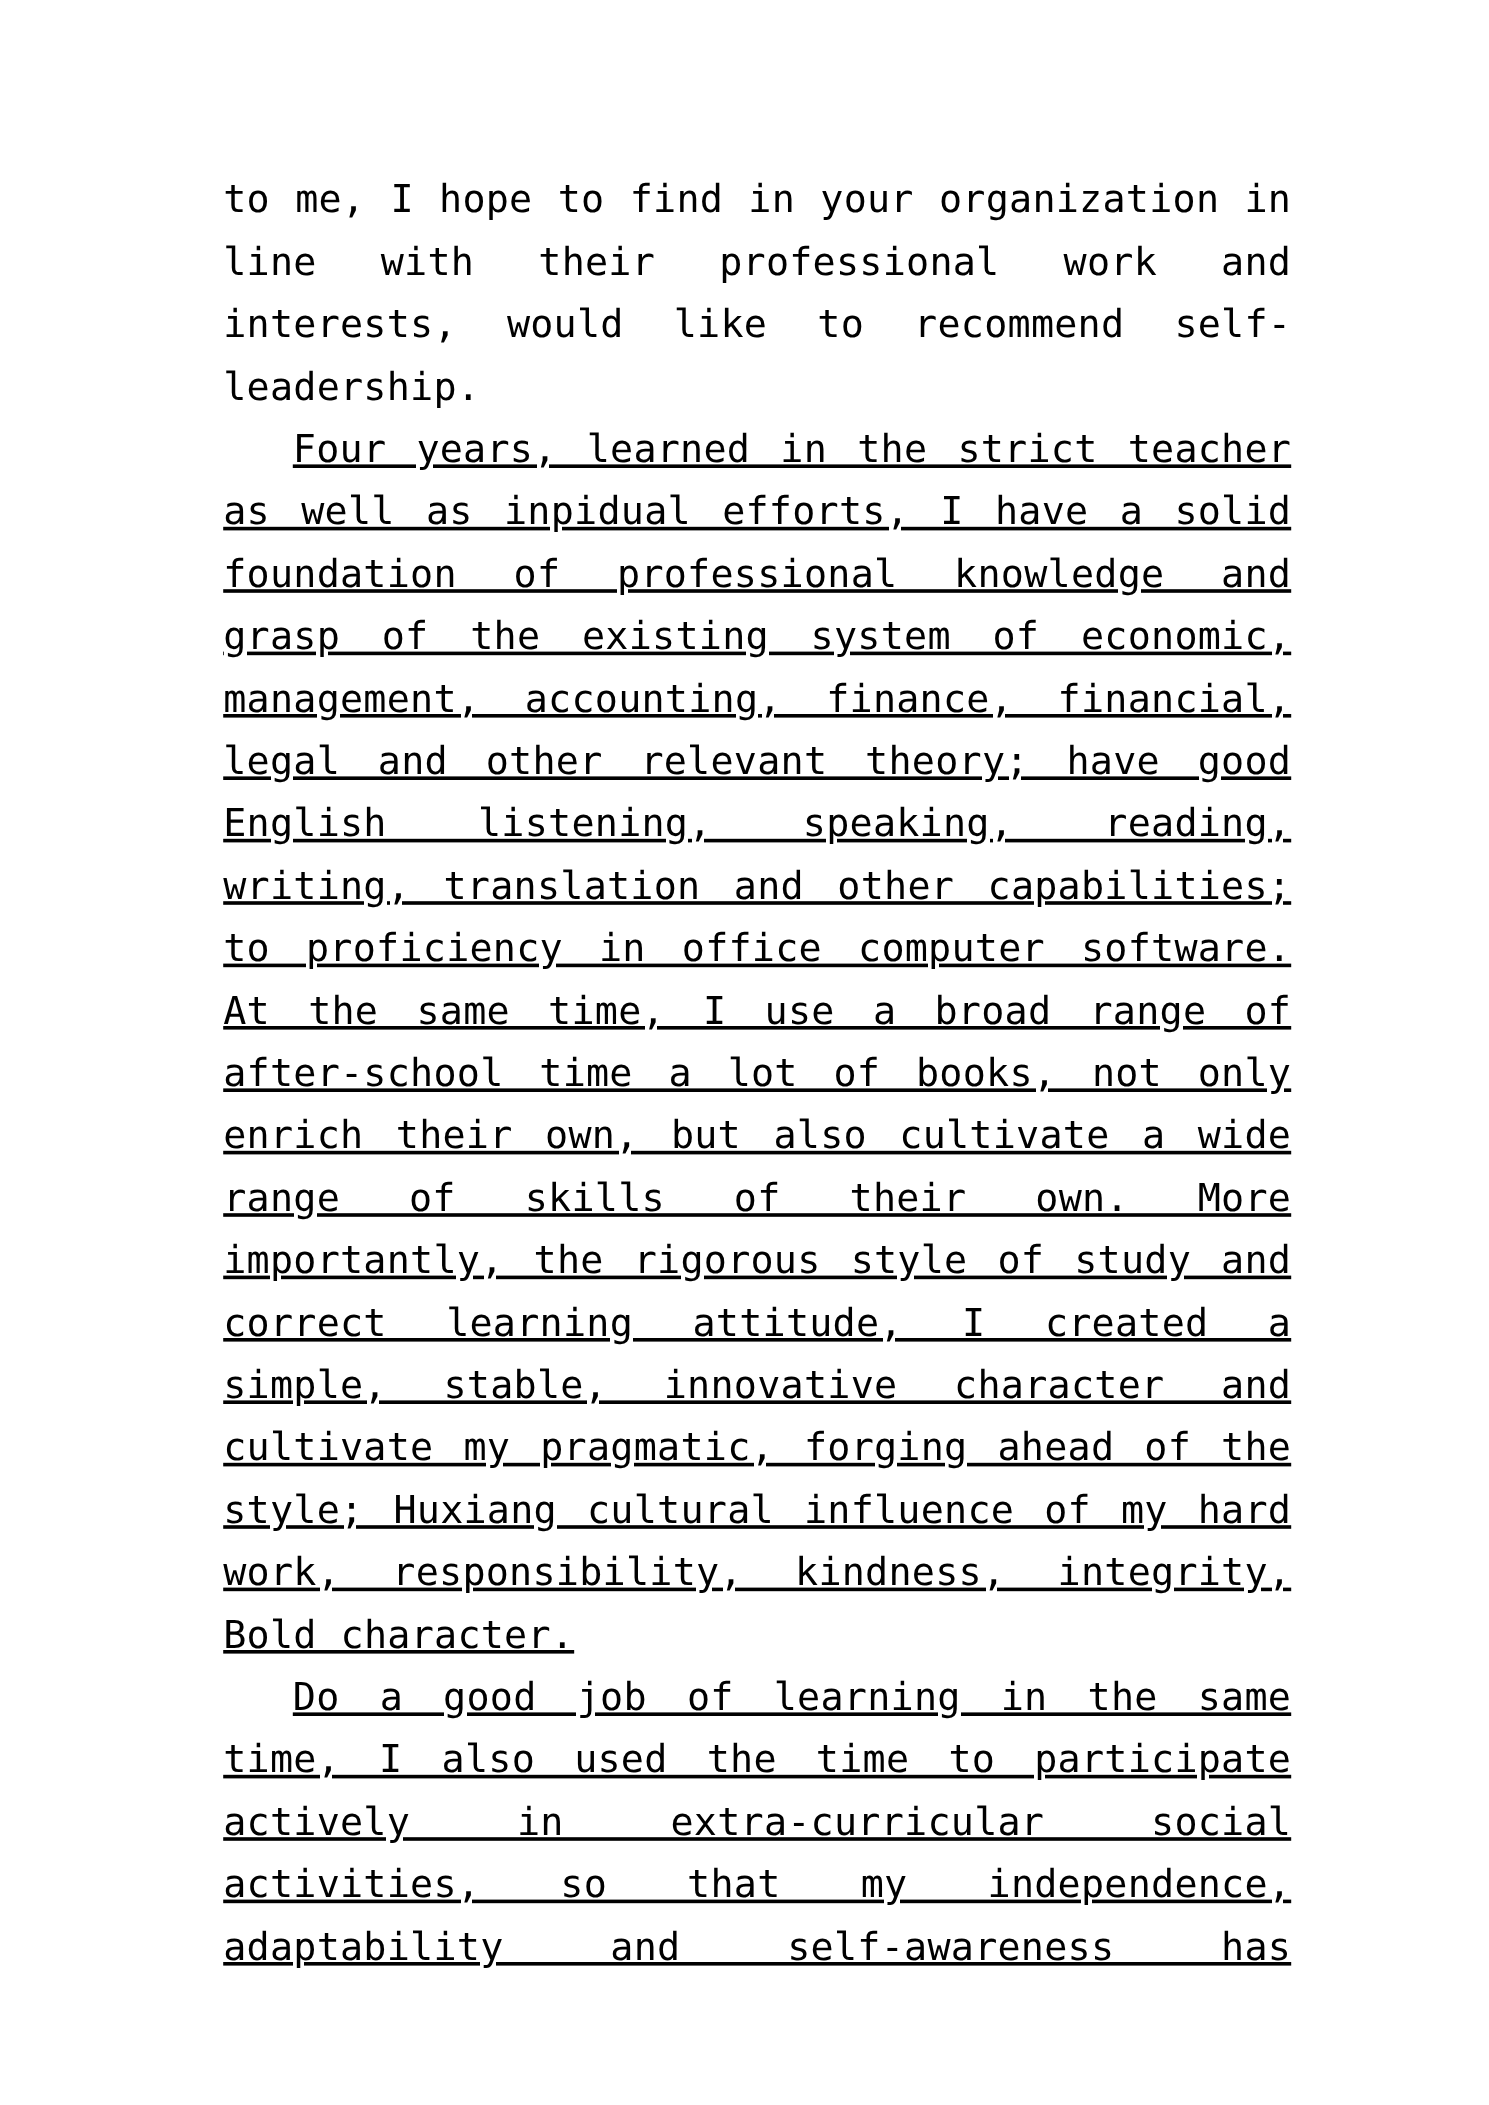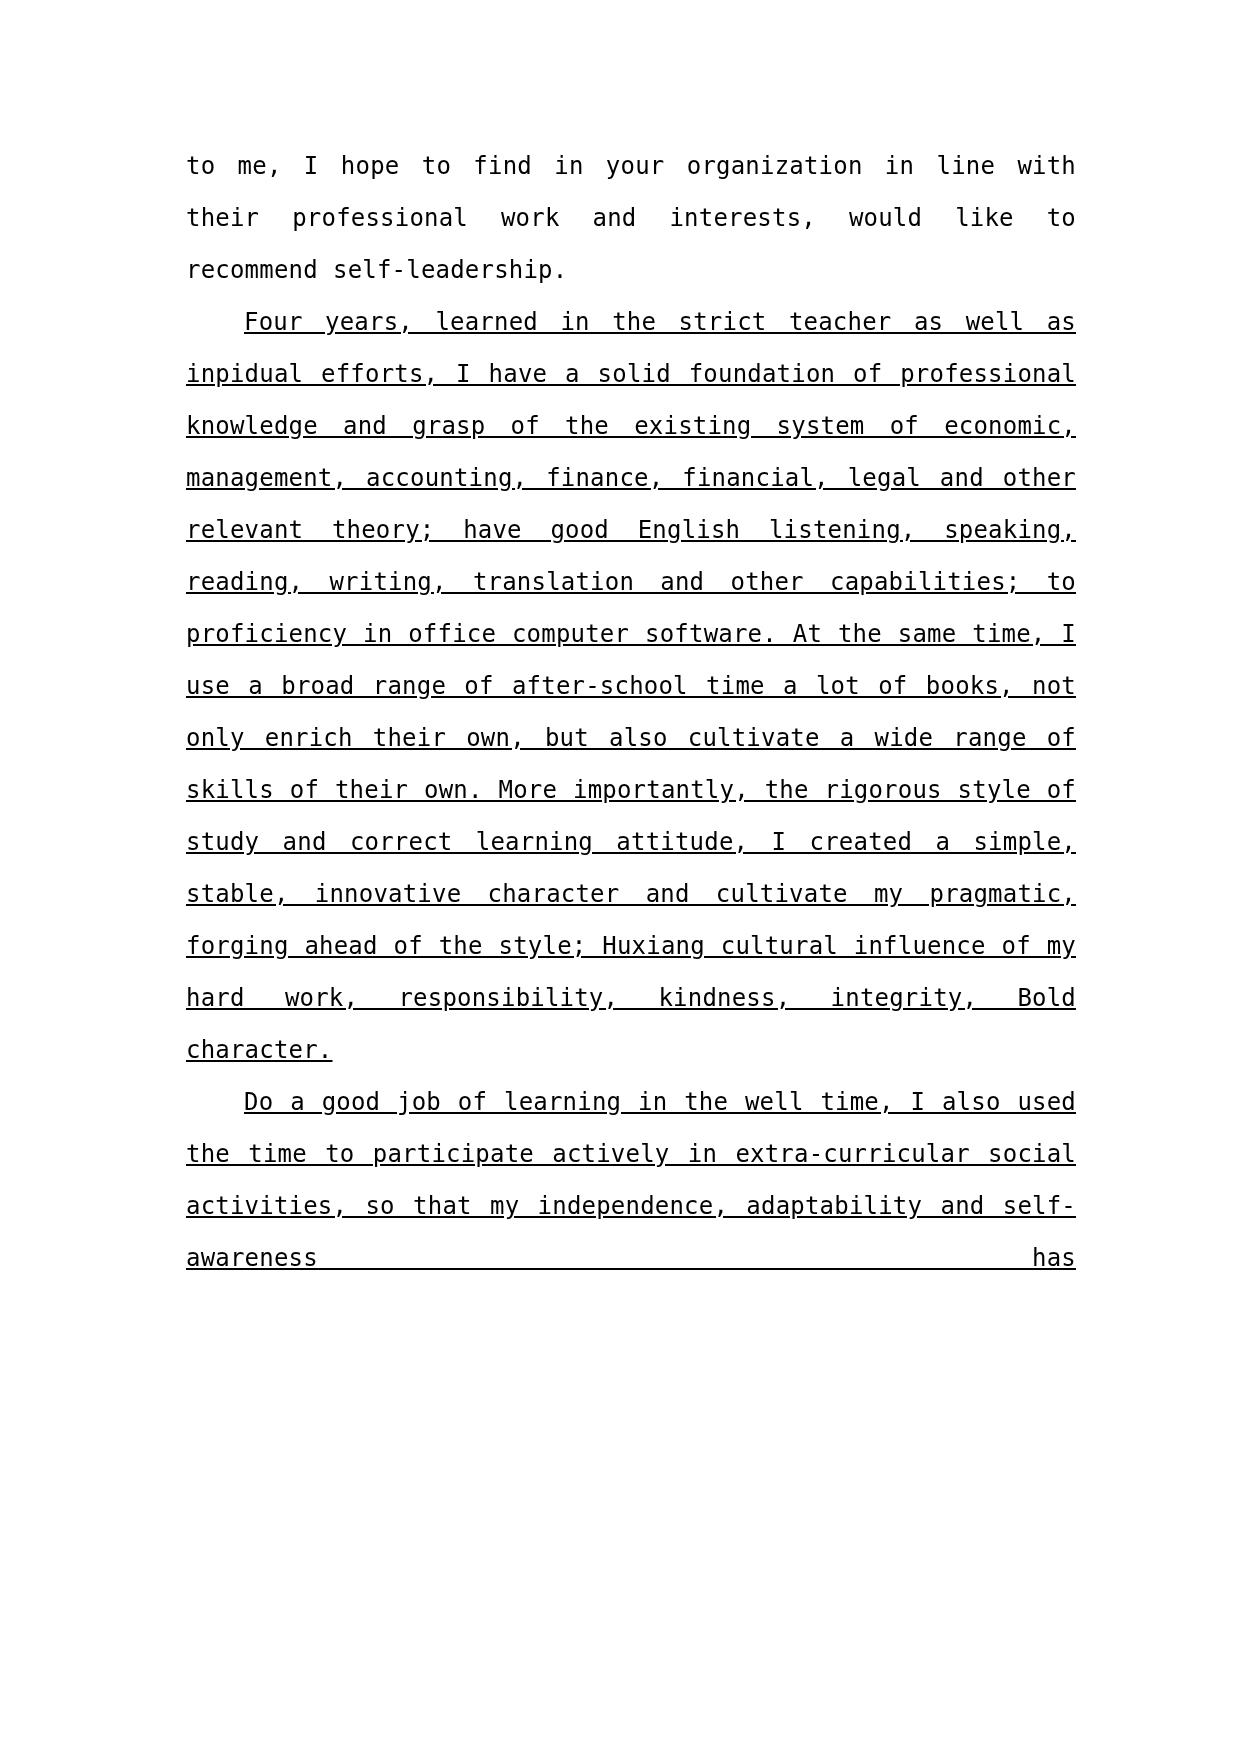--- a/index.html
+++ b/index.html
@@ -20,21 +20,21 @@
     height: 1754px;
     box-sizing: border-box;
     padding: 140px 160px 80px 186px;
     background: #ffffff;
   }
   .doc-body {
     width: 890px;
   }
   .para {
     margin: 0;
-    font-size: 24px;
+    font-size: 32px;
     line-height: 52px;
     text-align: justify;
     text-justify: inter-word;
     letter-spacing: 0.2px;
     word-spacing: 0.5px;
     -webkit-hyphens: none;
     hyphens: none;
   }
   .para.indent {
     text-indent: 58px;
@@ -48,15 +48,15 @@
     height: 0;
   }
 </style>
 </head>
 <body>
 
 <div class="page">
   <div class="doc-body">
     <p class="para">to me, I hope to find in your organization in line with their professional work and interests, would like to recommend self-leadership.</p>
     <p class="para indent">Four years, learned in the strict teacher as well as inpidual efforts, I have a solid foundation of professional knowledge and grasp of the existing system of economic, management, accounting, finance, financial, legal and other relevant theory; have good English listening, speaking, reading, writing, translation and other capabilities; to proficiency in office computer software. At the same time, I use a broad range of after-school time a lot of books, not only enrich their own, but also cultivate a wide range of skills of their own. More importantly, the rigorous style of study and correct learning attitude, I created a simple, stable, innovative character and cultivate my pragmatic, forging ahead of the style; Huxiang cultural influence of my hard work, responsibility, kindness, integrity, Bold character.</p>
-    <p class="para indent continued">Do a good job of learning in the well time, I also used the time to participate actively in extra-curricular social activities, so that my independence, adaptability and self-awareness has</p>
+    <p class="para indent continued">Do a good job of learning in the same time, I also used the time to participate actively in extra-curricular social activities, so that my independence, adaptability and self-awareness has</p>
   </div>
 </div>
 
 </body></html>

